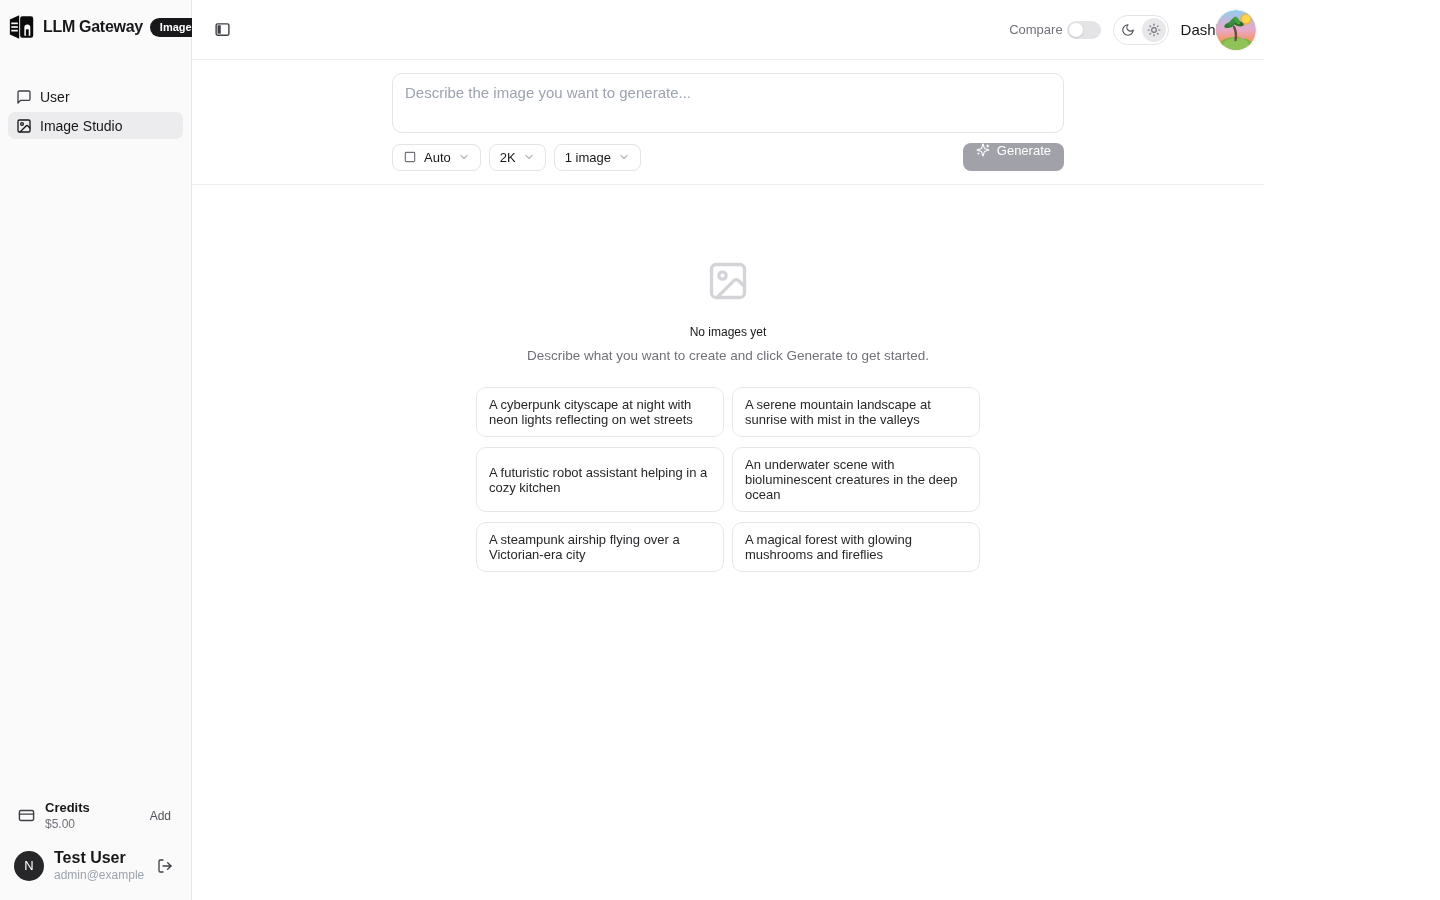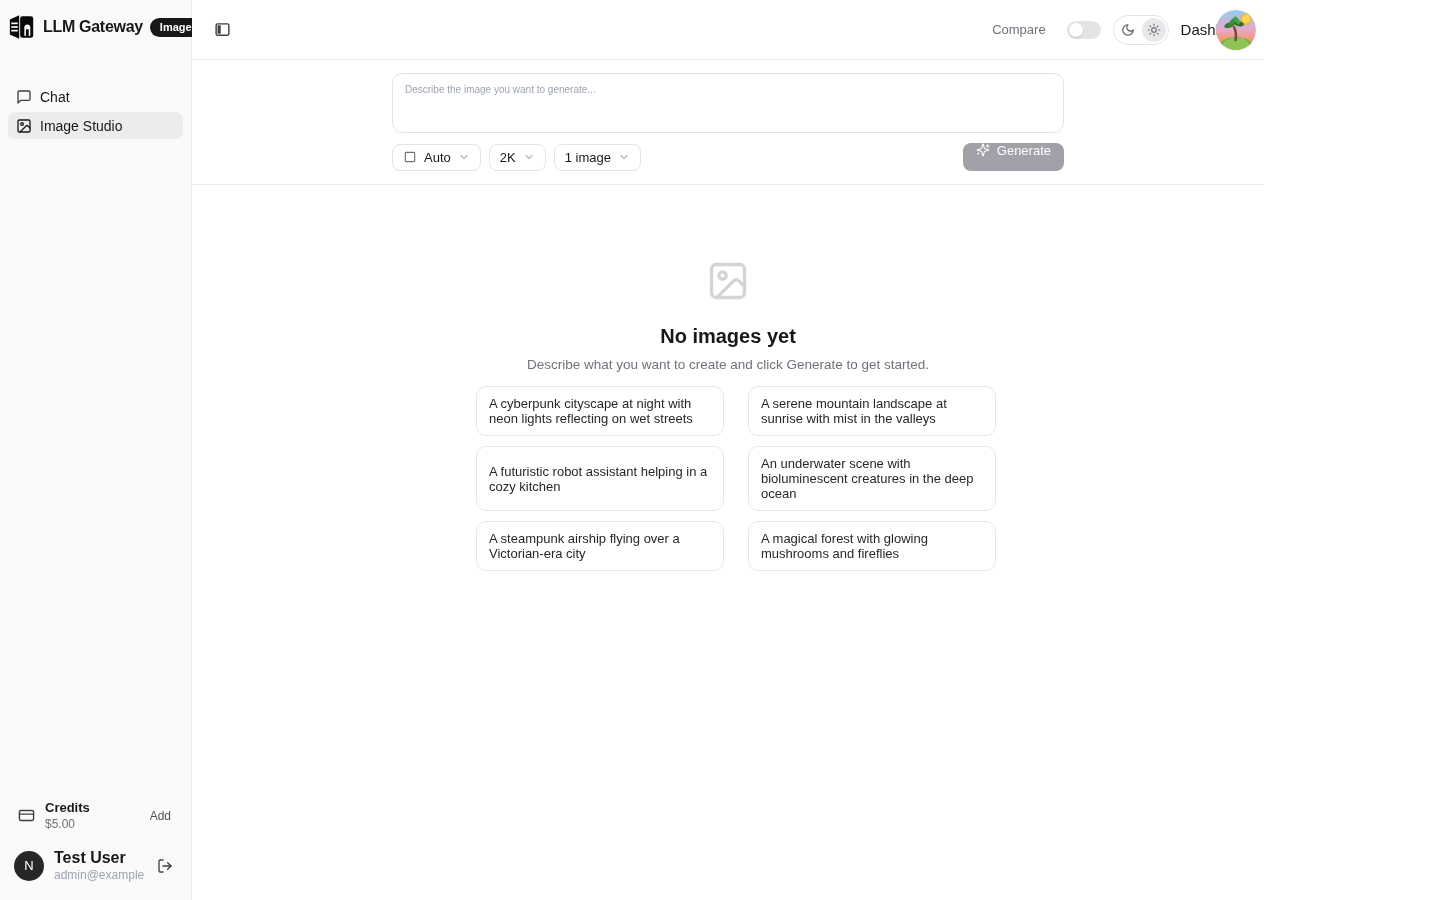--- a/index.html
+++ b/index.html
@@ -31,47 +31,47 @@
 
   
   .main { flex:1; display:flex; flex-direction:column; background:#fff; min-width:0; }
   .topbar { height:60px; flex:0 0 60px; display:flex; align-items:center; padding:0 8px 0 16px; border-bottom:1px solid #ededf0; }
   .panel-toggle { background:none; border:none; cursor:pointer; padding:6px; display:flex; border-radius:6px; }
   .model-card { margin-left:12px; width:316px; height:38px; border:1px solid #e4e4e7; border-radius:10px; background:#fff; box-shadow:0 1px 2px rgba(0,0,0,0.04); display:flex; align-items:center; gap:10px; padding:0 12px; cursor:pointer; }
   .model-text { flex:1; min-width:0; }
   .model-name { font-size:13px; font-weight:bold; line-height:1.15; }
   .model-sub { font-size:12px; color:#71717a; line-height:1.2; margin-top:1px; }
   .topbar-spacer { flex:1; }
-  .compare-label { font-size:13px; color:#71717a; margin-right:21px; }
+  .compare-label { font-size:13px; color:#71717a; margin-right:4px; }
   .switch { width:34px; height:18px; border-radius:999px; background:#e4e4e7; position:relative; cursor:pointer; flex:0 0 auto; }
   .switch-knob { position:absolute; left:2px; top:2px; width:14px; height:14px; border-radius:50%; background:#fff; box-shadow:0 1px 2px rgba(0,0,0,0.15); }
   .theme-pill { margin-left:12px; height:30px; border:1px solid #e4e4e7; border-radius:999px; background:#fff; display:flex; align-items:center; padding:2px; gap:2px; }
   .theme-btn { width:24px; height:24px; border-radius:50%; border:none; background:transparent; display:flex; align-items:center; justify-content:center; cursor:pointer; }
   .theme-btn.active { background:#e8e8ea; }
   .dash-wrap { display:flex; align-items:center; margin-left:12px; position:relative; }
   .dash-link { font-size:15px; color:#18181b; white-space:nowrap; cursor:pointer; }
   .top-avatar { width:40px; height:40px; border-radius:50%; margin-left:-38px; position:relative; z-index:2; flex:0 0 auto; cursor:pointer; box-shadow:0 0 0 1px rgba(0,0,0,0.05); overflow:hidden; }
 
   
   .composer-section { border-bottom:1px solid #ededf0; padding:13px 0 13px 0; display:flex; justify-content:center; }
   .composer { width:672px; }
-  .prompt-input { width:100%; height:60px; border:1px solid #e4e4e7; border-radius:10px; padding:10px 12px; font-size:10px; font-family:inherit; color:#18181b; resize:none; outline:none; background:#fff; display:block; }
+  .prompt-input { width:100%; height:60px; border:1px solid #e4e4e7; border-radius:10px; padding:10px 12px; font-size:15px; font-family:inherit; color:#18181b; resize:none; outline:none; background:#fff; display:block; }
   .prompt-input::placeholder { color:#9ca3af; }
   .composer-controls { display:flex; align-items:center; gap:8px; margin-top:10px; }
   .pill { height:27px; border:1px solid #e4e4e7; border-radius:8px; background:#fff; display:flex; align-items:center; gap:7px; padding:0 10px; font-size:13px; color:#18181b; cursor:pointer; font-family:inherit; }
   .pill .chev { display:flex; }
   .controls-spacer { flex:1; }
   .generate-btn { height:28px; border:none; border-radius:8px; background:#a1a1aa; color:#fff; font-size:13px; font-family:inherit; display:flex; align-items:flex-start; gap:7px; padding:0 13px; cursor:default; }
 
   
   .canvas { flex:1; display:flex; justify-content:center; align-items:flex-start; padding-top:74px; overflow:hidden; }
   .empty-state { width:504px; display:flex; flex-direction:column; align-items:center; }
-  .empty-title { margin-top:22px; font-size:20px; font-weight:bold; color:#18181b; }
+  .empty-title { margin-top:22px; font-size:12px; font-weight:normal; color:#18181b; }
   .empty-sub { margin-top:9px; font-size:13.5px; color:#71717a; }
-  .suggestions { margin-top:14px; display:grid; grid-template-columns:248px 248px; gap:10px 24px; width:504px; }
+  .suggestions { margin-top:24px; display:grid; grid-template-columns:248px 248px; gap:10px 8px; width:504px; }
   .suggestion-card { border:1px solid #e7e7ea; border-radius:10px; background:#fff; padding:9px 12px; font-size:13px; line-height:15px; color:#27272a; text-align:left; cursor:pointer; font-family:inherit; }
 </style>
 </head>
 <body>
 
 <div class="app">
 
   <aside class="sidebar">
     <div class="logo-row">
       <span style="display:flex;">
@@ -89,21 +89,21 @@
       <span class="logo-badge">Image</span>
     </div>
 
     <nav class="nav">
       <div class="nav-item">
         <span style="display:flex;">
           <svg width="16" height="16" viewBox="0 0 24 24" fill="none" stroke="#3f3f46" stroke-width="2" stroke-linecap="round" stroke-linejoin="round">
             <path d="M21 15a2 2 0 0 1-2 2H7l-4 4V5a2 2 0 0 1 2-2h14a2 2 0 0 1 2 2z"></path>
           </svg>
         </span>
-        <span>Chat</span>
+        <span>User</span>
       </div>
       <div class="nav-item active">
         <span style="display:flex;">
           <svg width="16" height="16" viewBox="0 0 24 24" fill="none" stroke="#18181b" stroke-width="2" stroke-linecap="round" stroke-linejoin="round">
             <rect x="3" y="3" width="18" height="18" rx="2"></rect>
             <circle cx="9" cy="9" r="2"></circle>
             <path d="m21 15-3.086-3.086a2 2 0 0 0-2.828 0L6 21"></path>
           </svg>
         </span>
         <span>Image Studio</span>

